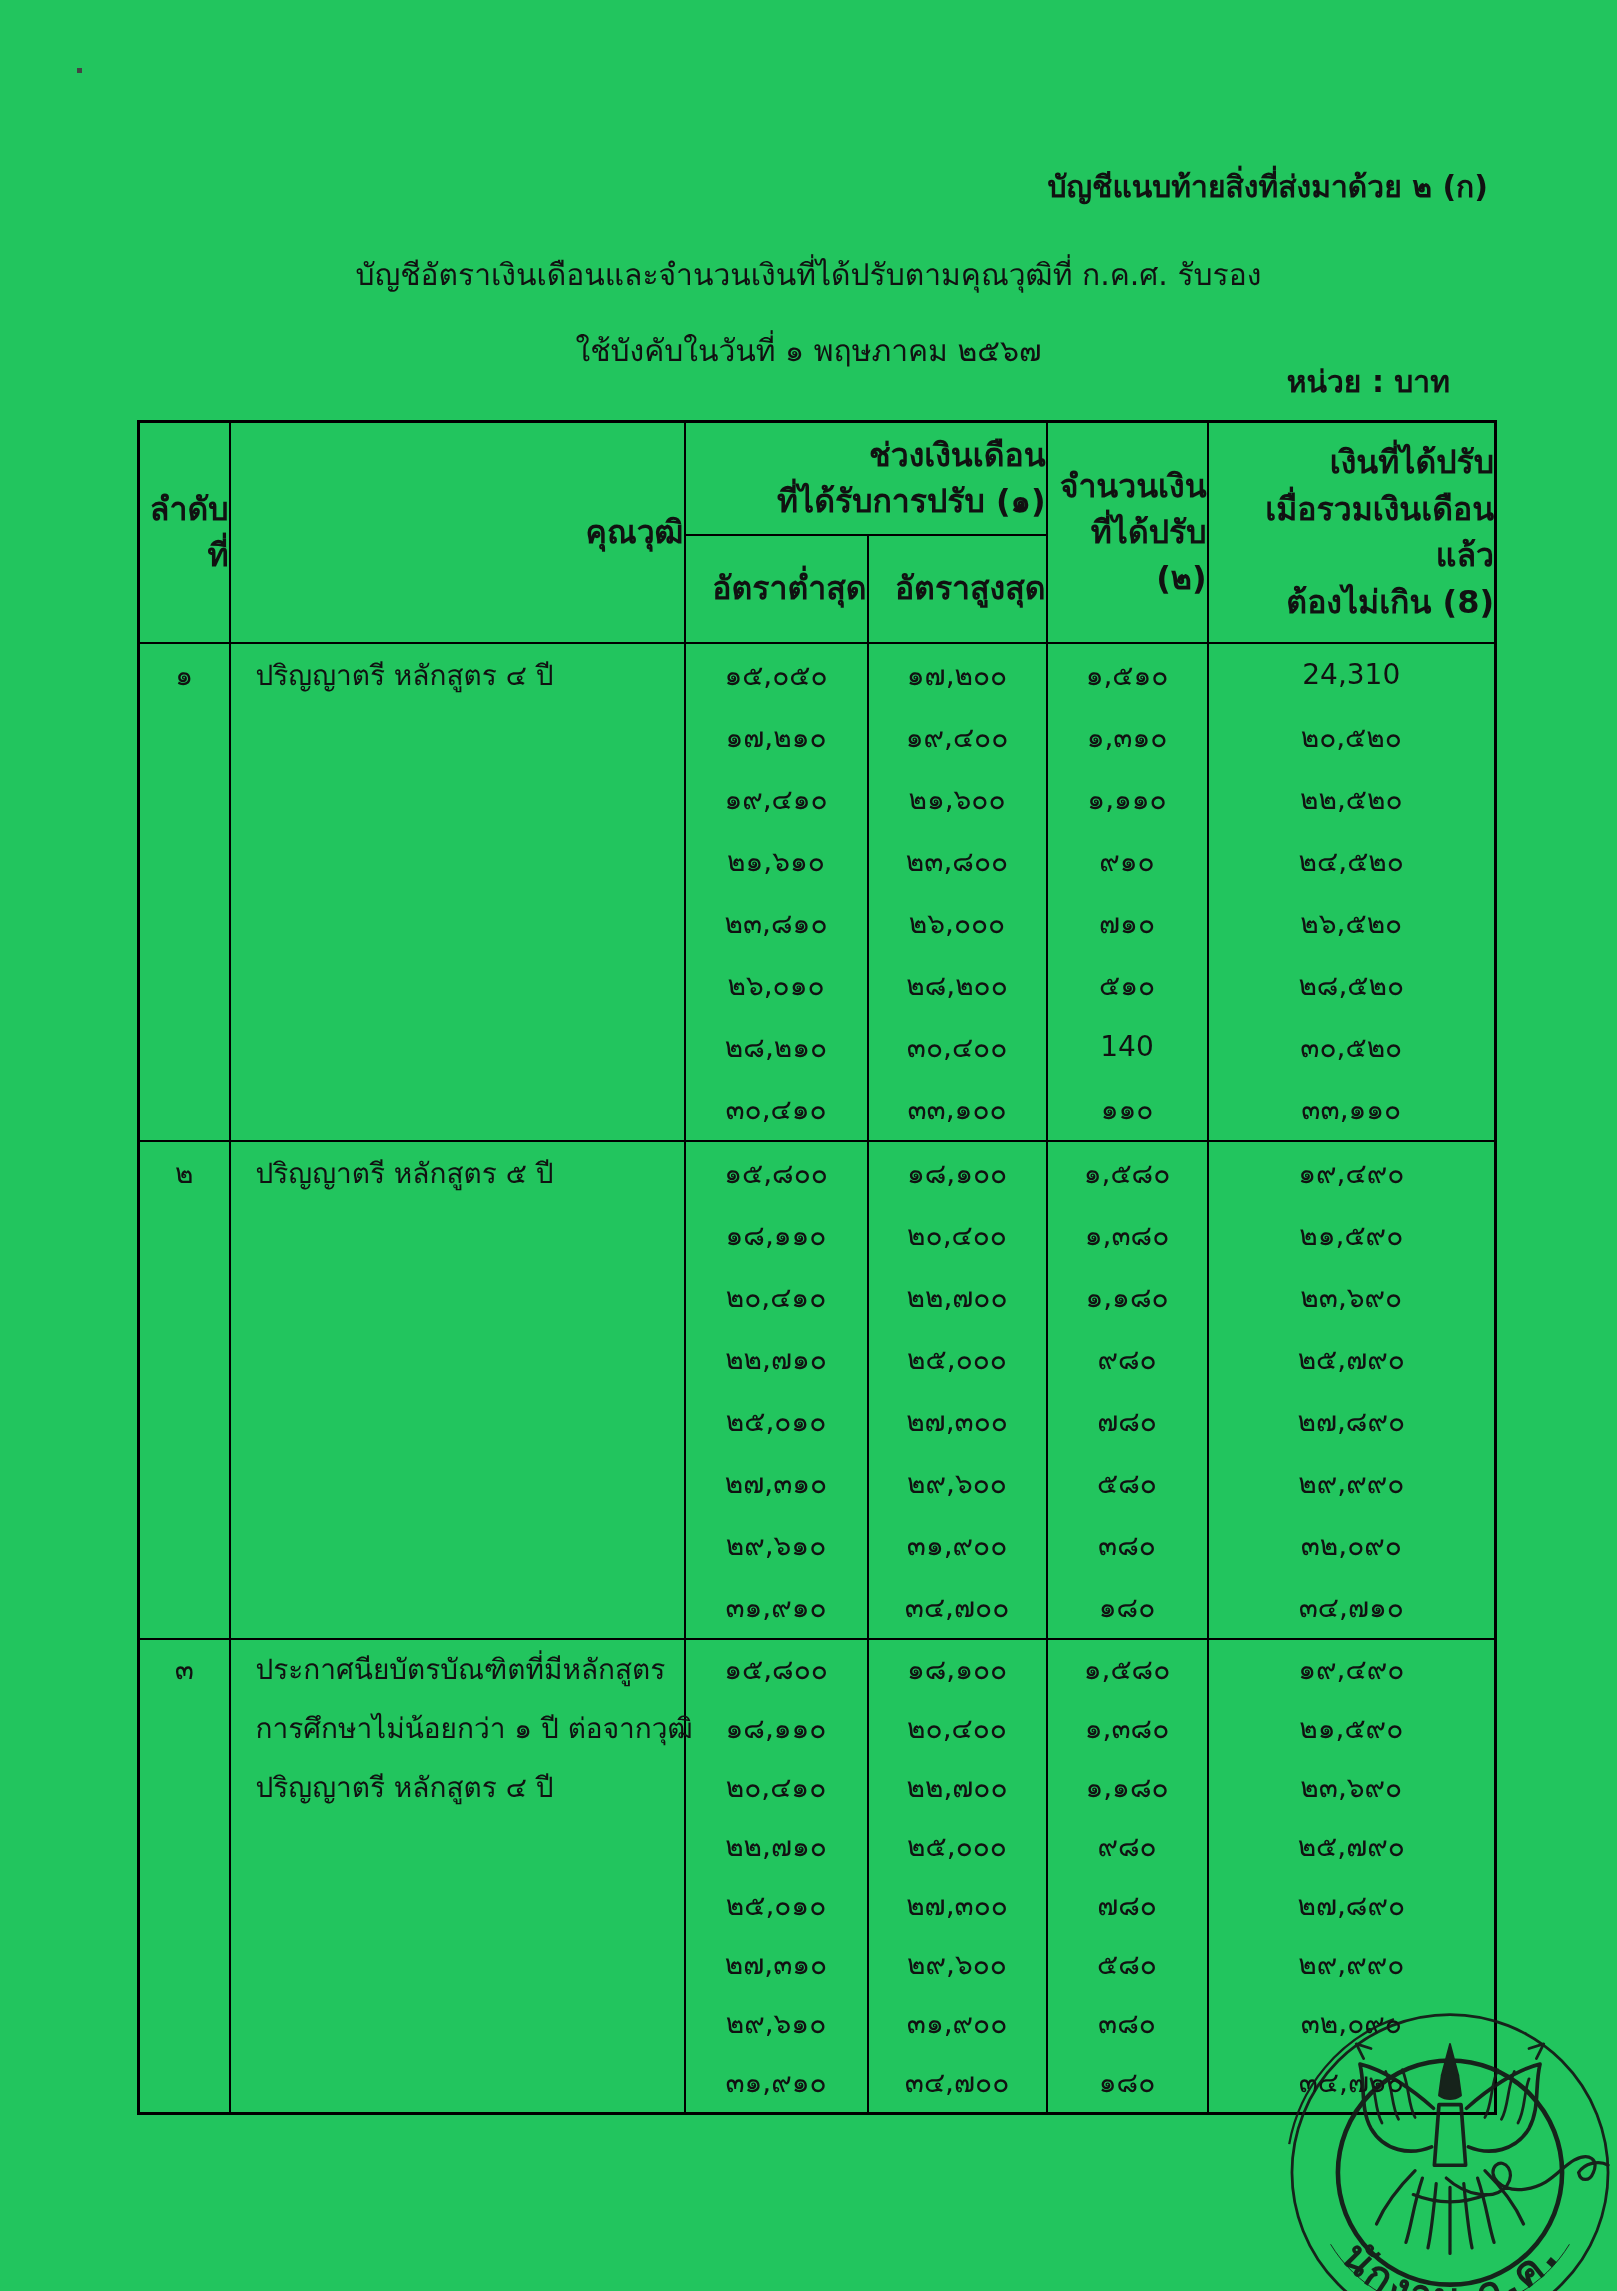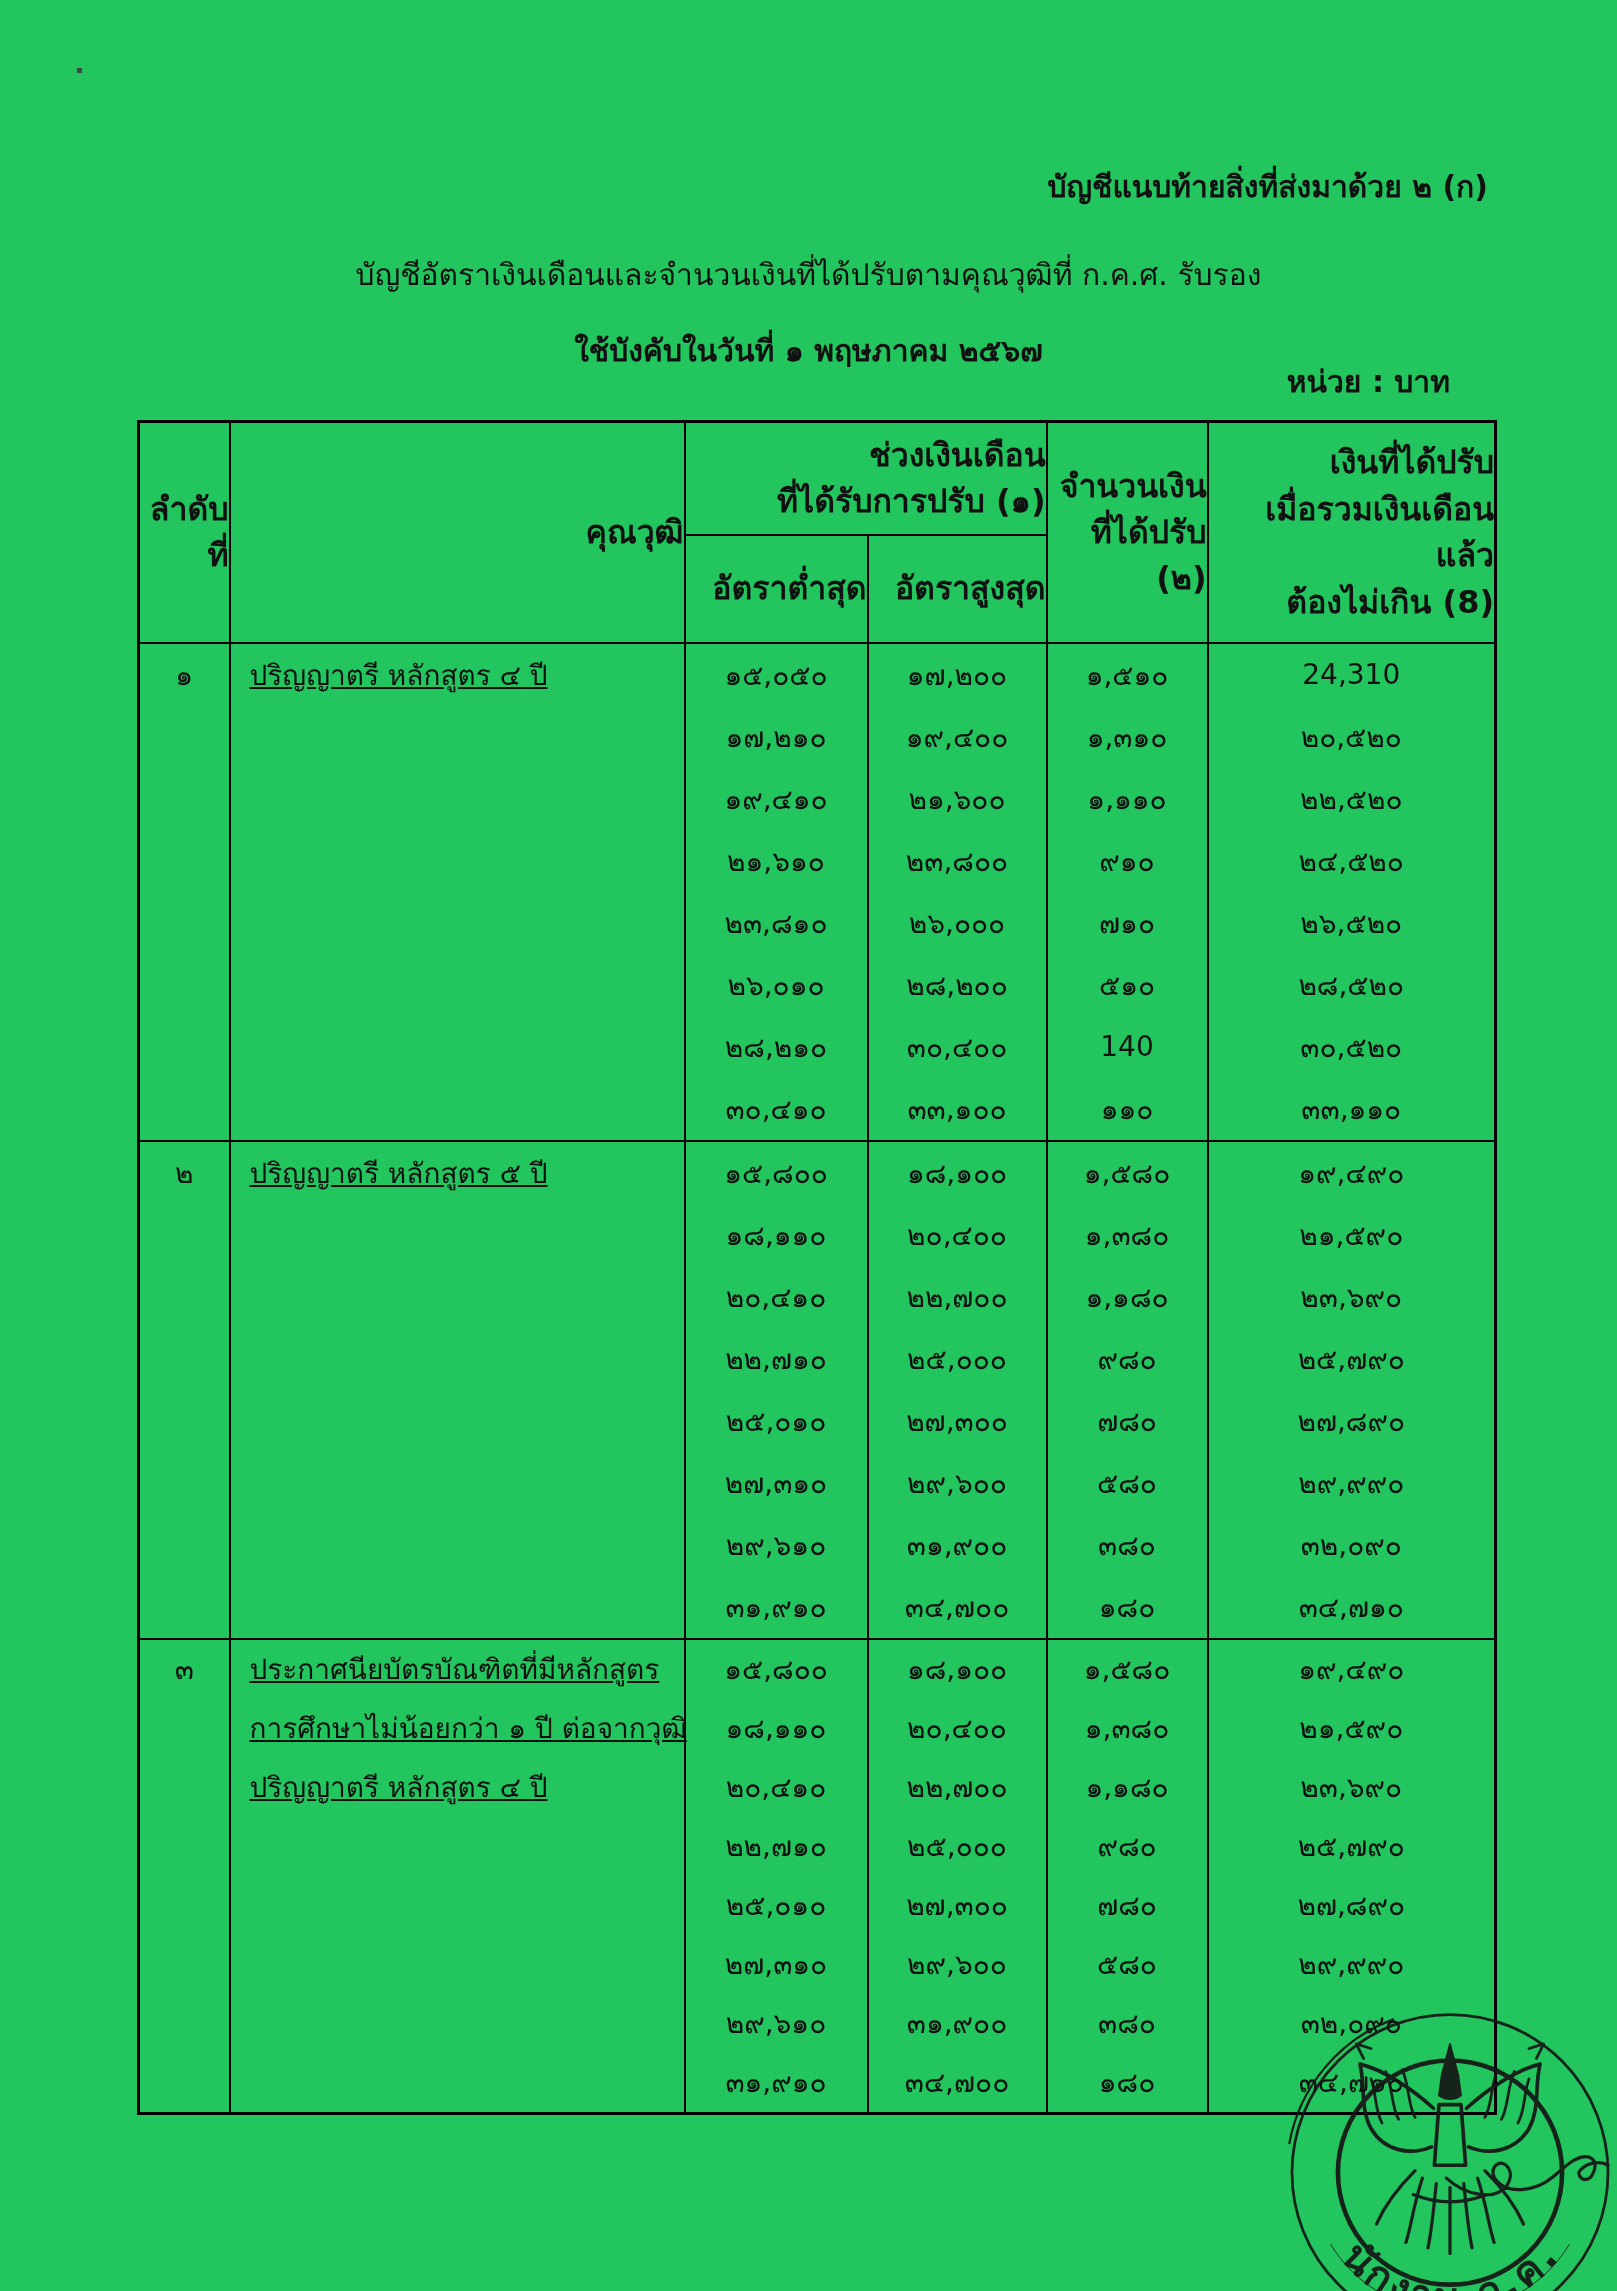--- a/index.html
+++ b/index.html
@@ -5,33 +5,33 @@
   html,body { margin:0; padding:0; background:#888; }
   .page {
     position:relative; width:1617px; height:2292px; margin:0 auto;
     background:#22c55e; overflow:hidden;
     font-family:"DejaVu Sans", sans-serif; color:#111;
   }
   .speck { position:absolute; left:77px; top:68px; width:4.9px; height:4.9px; background:#444; }
 
   .corner-note { position:absolute; top:163px; right:129px; font-size:30px; font-weight:bold; white-space:nowrap; }
   .doc-title   { position:absolute; top:251px; left:0; width:100%; text-align:center; font-size:30px; font-weight:normal; }
-  .doc-subtitle{ position:absolute; top:327px; left:0; width:100%; text-align:center; font-size:30px; font-weight:bold; }
+  .doc-subtitle{ position:absolute; top:327px; left:0; width:100%; text-align:center; font-size:30px; font-weight:normal; }
   .unit-label  { position:absolute; top:358px; right:167px; font-size:30px; font-weight:bold; white-space:nowrap; }
 
   table.salary { position:absolute; left:137px; top:420px; width:1358px;
     border-collapse:collapse; table-layout:fixed; border:3.9px solid #000; }
   table.salary th, table.salary td { border:2.9px solid #000; padding:0; }
   table.salary th { font-weight:bold; font-size:32px; text-align:right; vertical-align:middle; line-height:1.45; }
   tr.hdr-top  { height:113px; }
   tr.hdr-sub  { height:108px; }
   table.salary td { vertical-align:top; font-size:28px; font-weight:normal; }
 
   .num   { height:var(--rh); display:flex; align-items:center; justify-content:center; white-space:nowrap; }
-  .qline { height:var(--rh); display:flex; align-items:center; padding-left:19px; white-space:nowrap;text-decoration:underline; }
+  .qline { height:var(--rh); display:flex; align-items:center; padding-left:25px; white-space:nowrap; }
   .no-val{ height:var(--rh); display:flex; align-items:center; justify-content:center; }
 
   .stamp { position:absolute; left:1264px; top:1998px; width:372px; height:294px; opacity:0.92; }
   .stamp path, .stamp circle { stroke:#161616; }
   .stamp text { font-family:"DejaVu Sans", sans-serif; font-weight:bold; fill:#161616; }
 </style>
 </head>
 <body>
 
 <div class="page">

